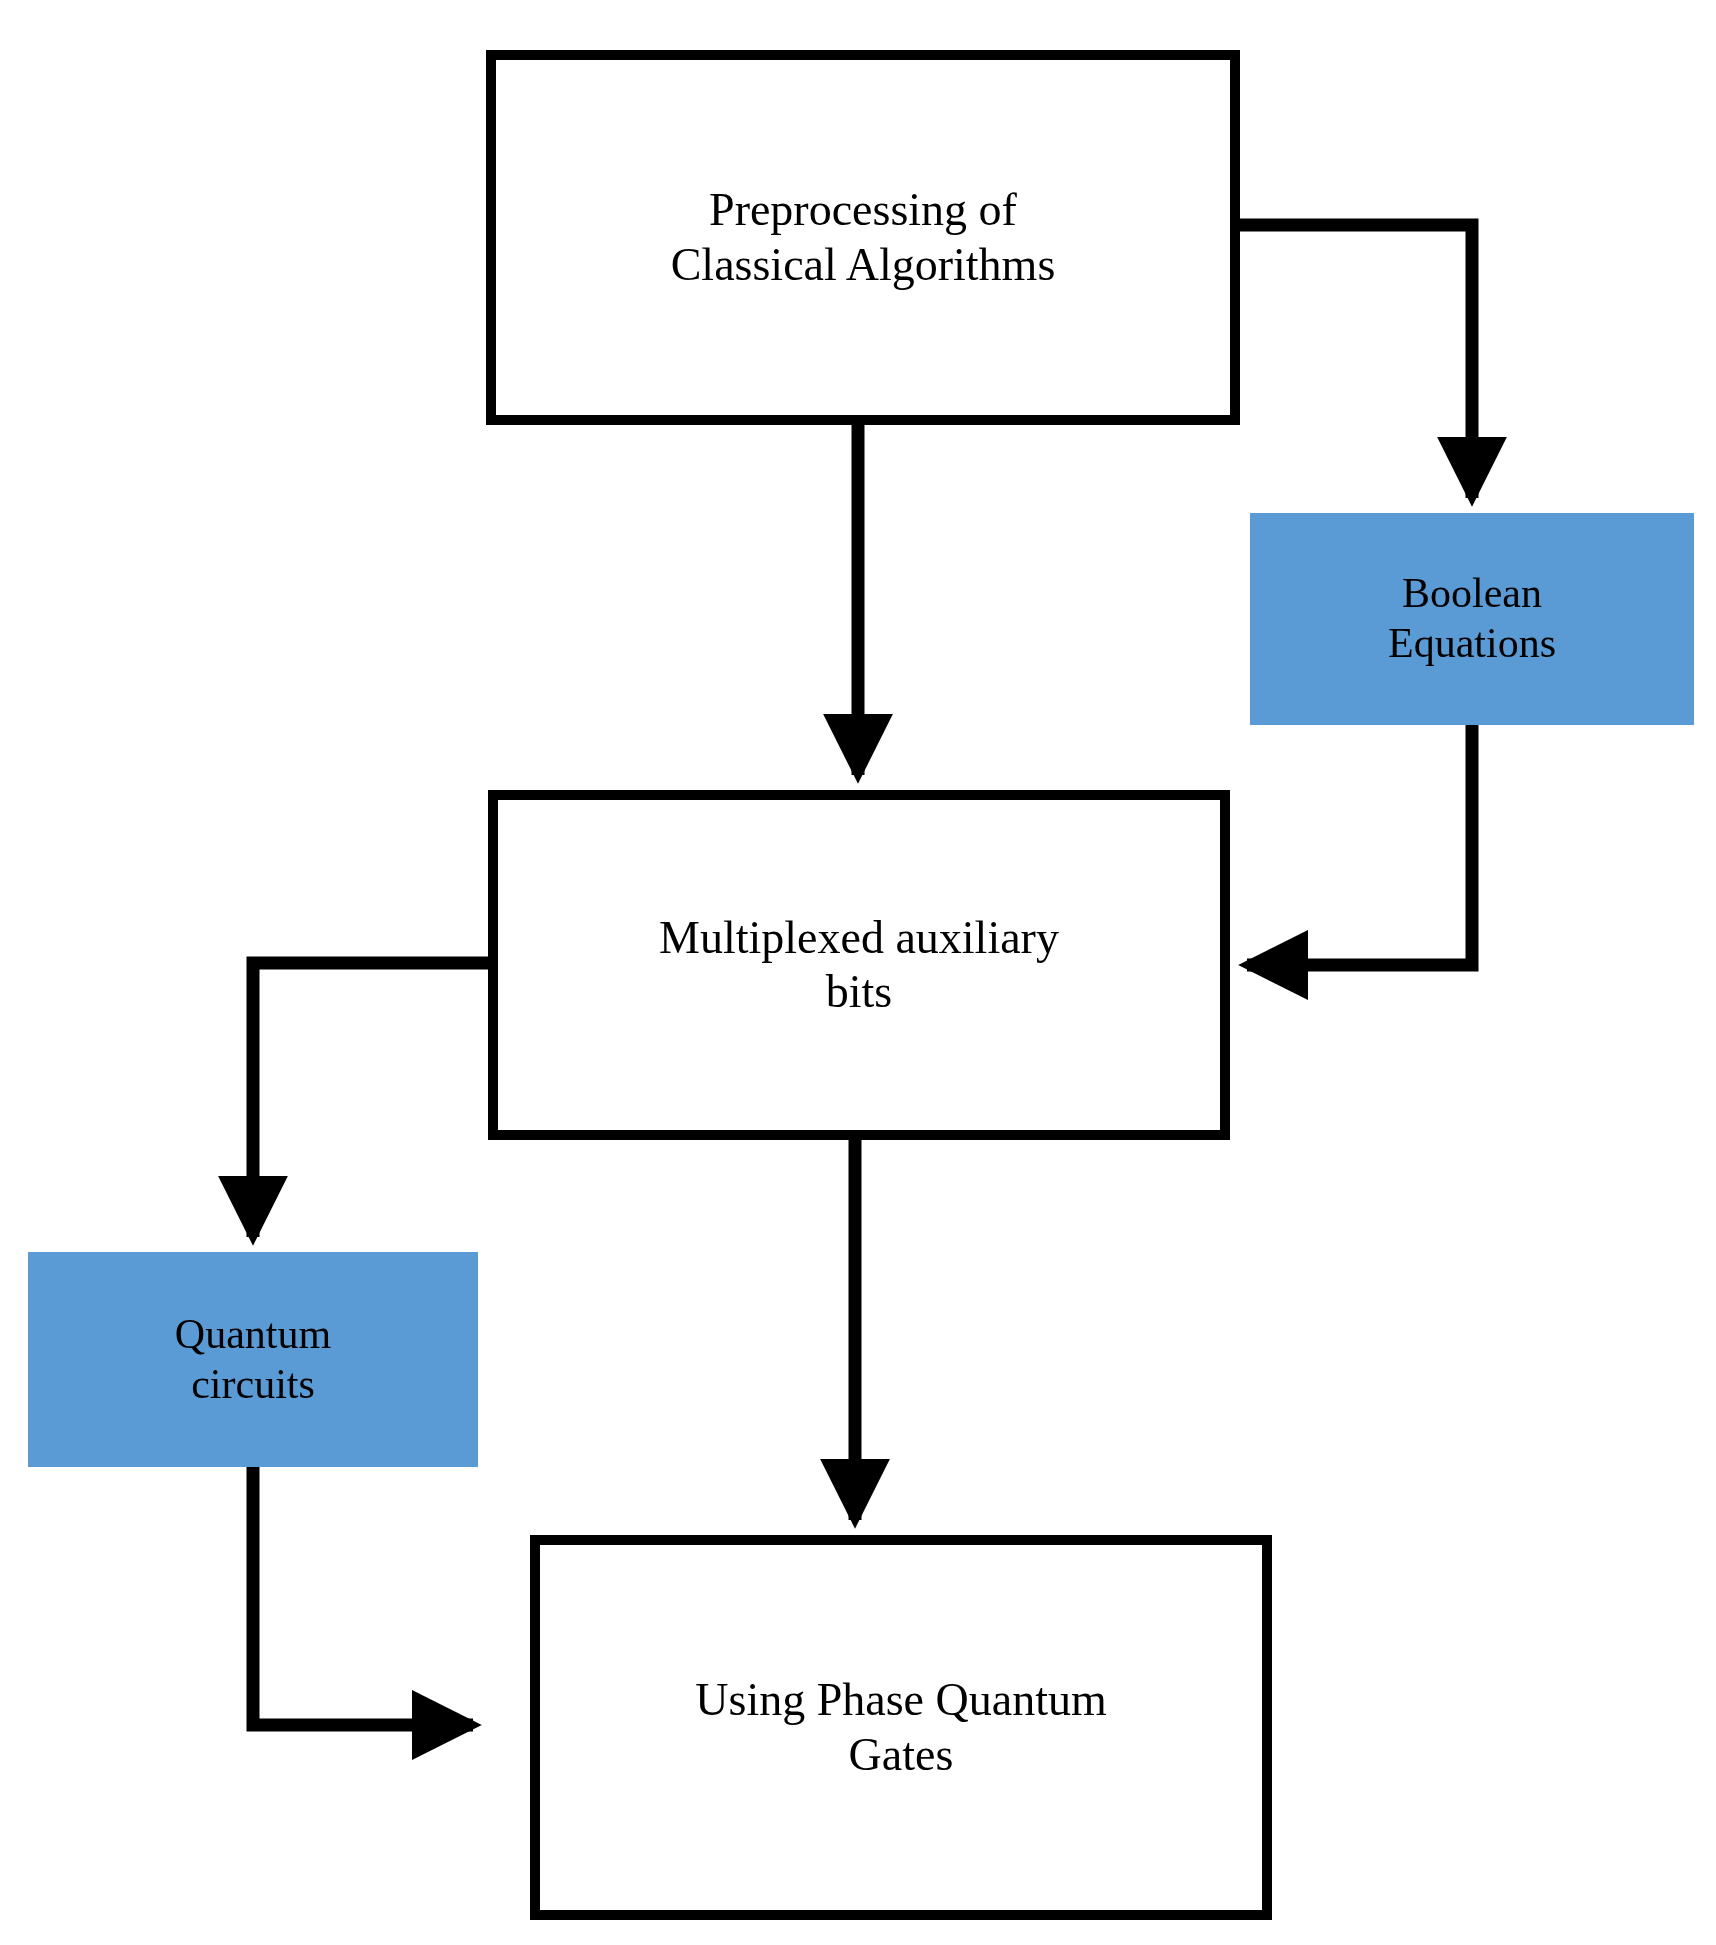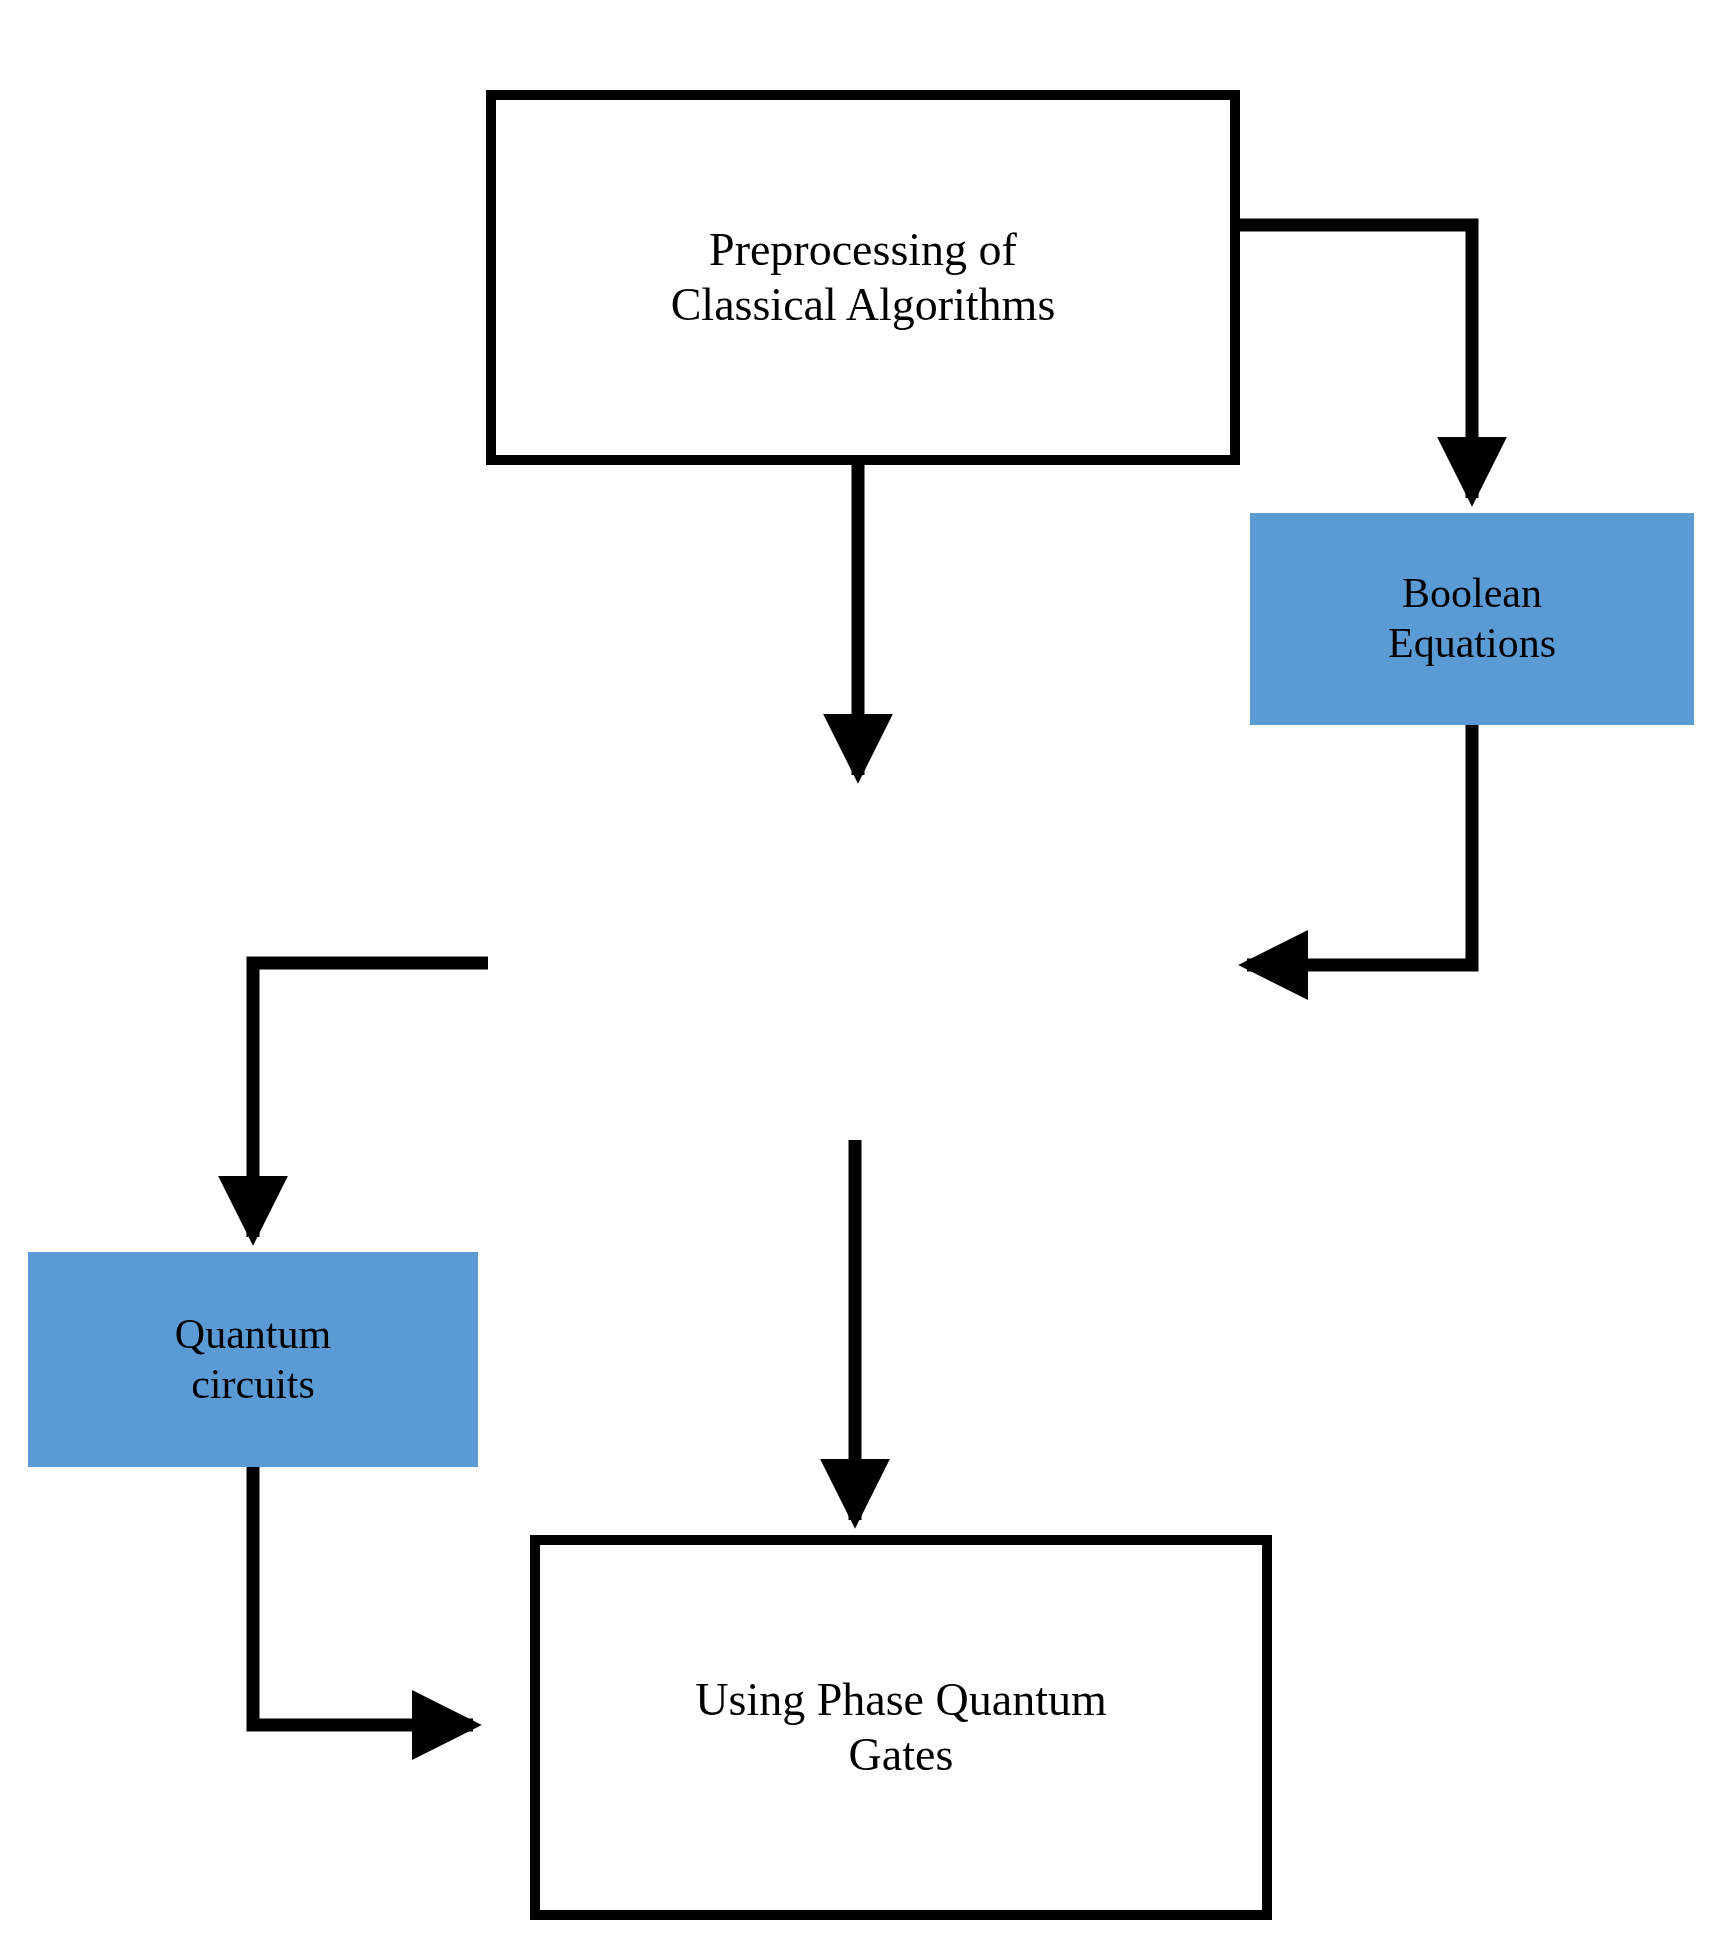--- a/index.html
+++ b/index.html
@@ -43,21 +43,20 @@
   .node-label {
     display: block;
     white-space: pre-line;
     padding: 0 10px;
   }
 
   
   #node-preprocessing {
     left: 486px; top: 50px; width: 754px; height: 375px;
     font-size: 46px;
-    margin-top: 40px;
   }
   #node-boolean {
     left: 1250px; top: 513px; width: 444px; height: 212px;
     font-size: 42px;
   }
   #node-multiplexed {
     left: 488px; top: 790px; width: 742px; height: 350px;
     font-size: 46px;
   }
   #node-quantum-circuits {
@@ -98,20 +97,24 @@
   <div class="node node-outline" id="node-preprocessing">
     <span class="node-label">Preprocessing of
 Classical Algorithms</span>
   </div>
 
   <div class="node node-fill" id="node-boolean">
     <span class="node-label">Boolean
 Equations</span>
   </div>
 
+  <div class="node node-outline" id="node-multiplexed">
+    <span class="node-label">Multiplexed auxiliary
+bits</span>
+  </div>
 
   <div class="node node-fill" id="node-quantum-circuits">
     <span class="node-label">Quantum
 circuits</span>
   </div>
 
   <div class="node node-outline" id="node-phase-gates">
     <span class="node-label">Using Phase Quantum
 Gates</span>
   </div>

